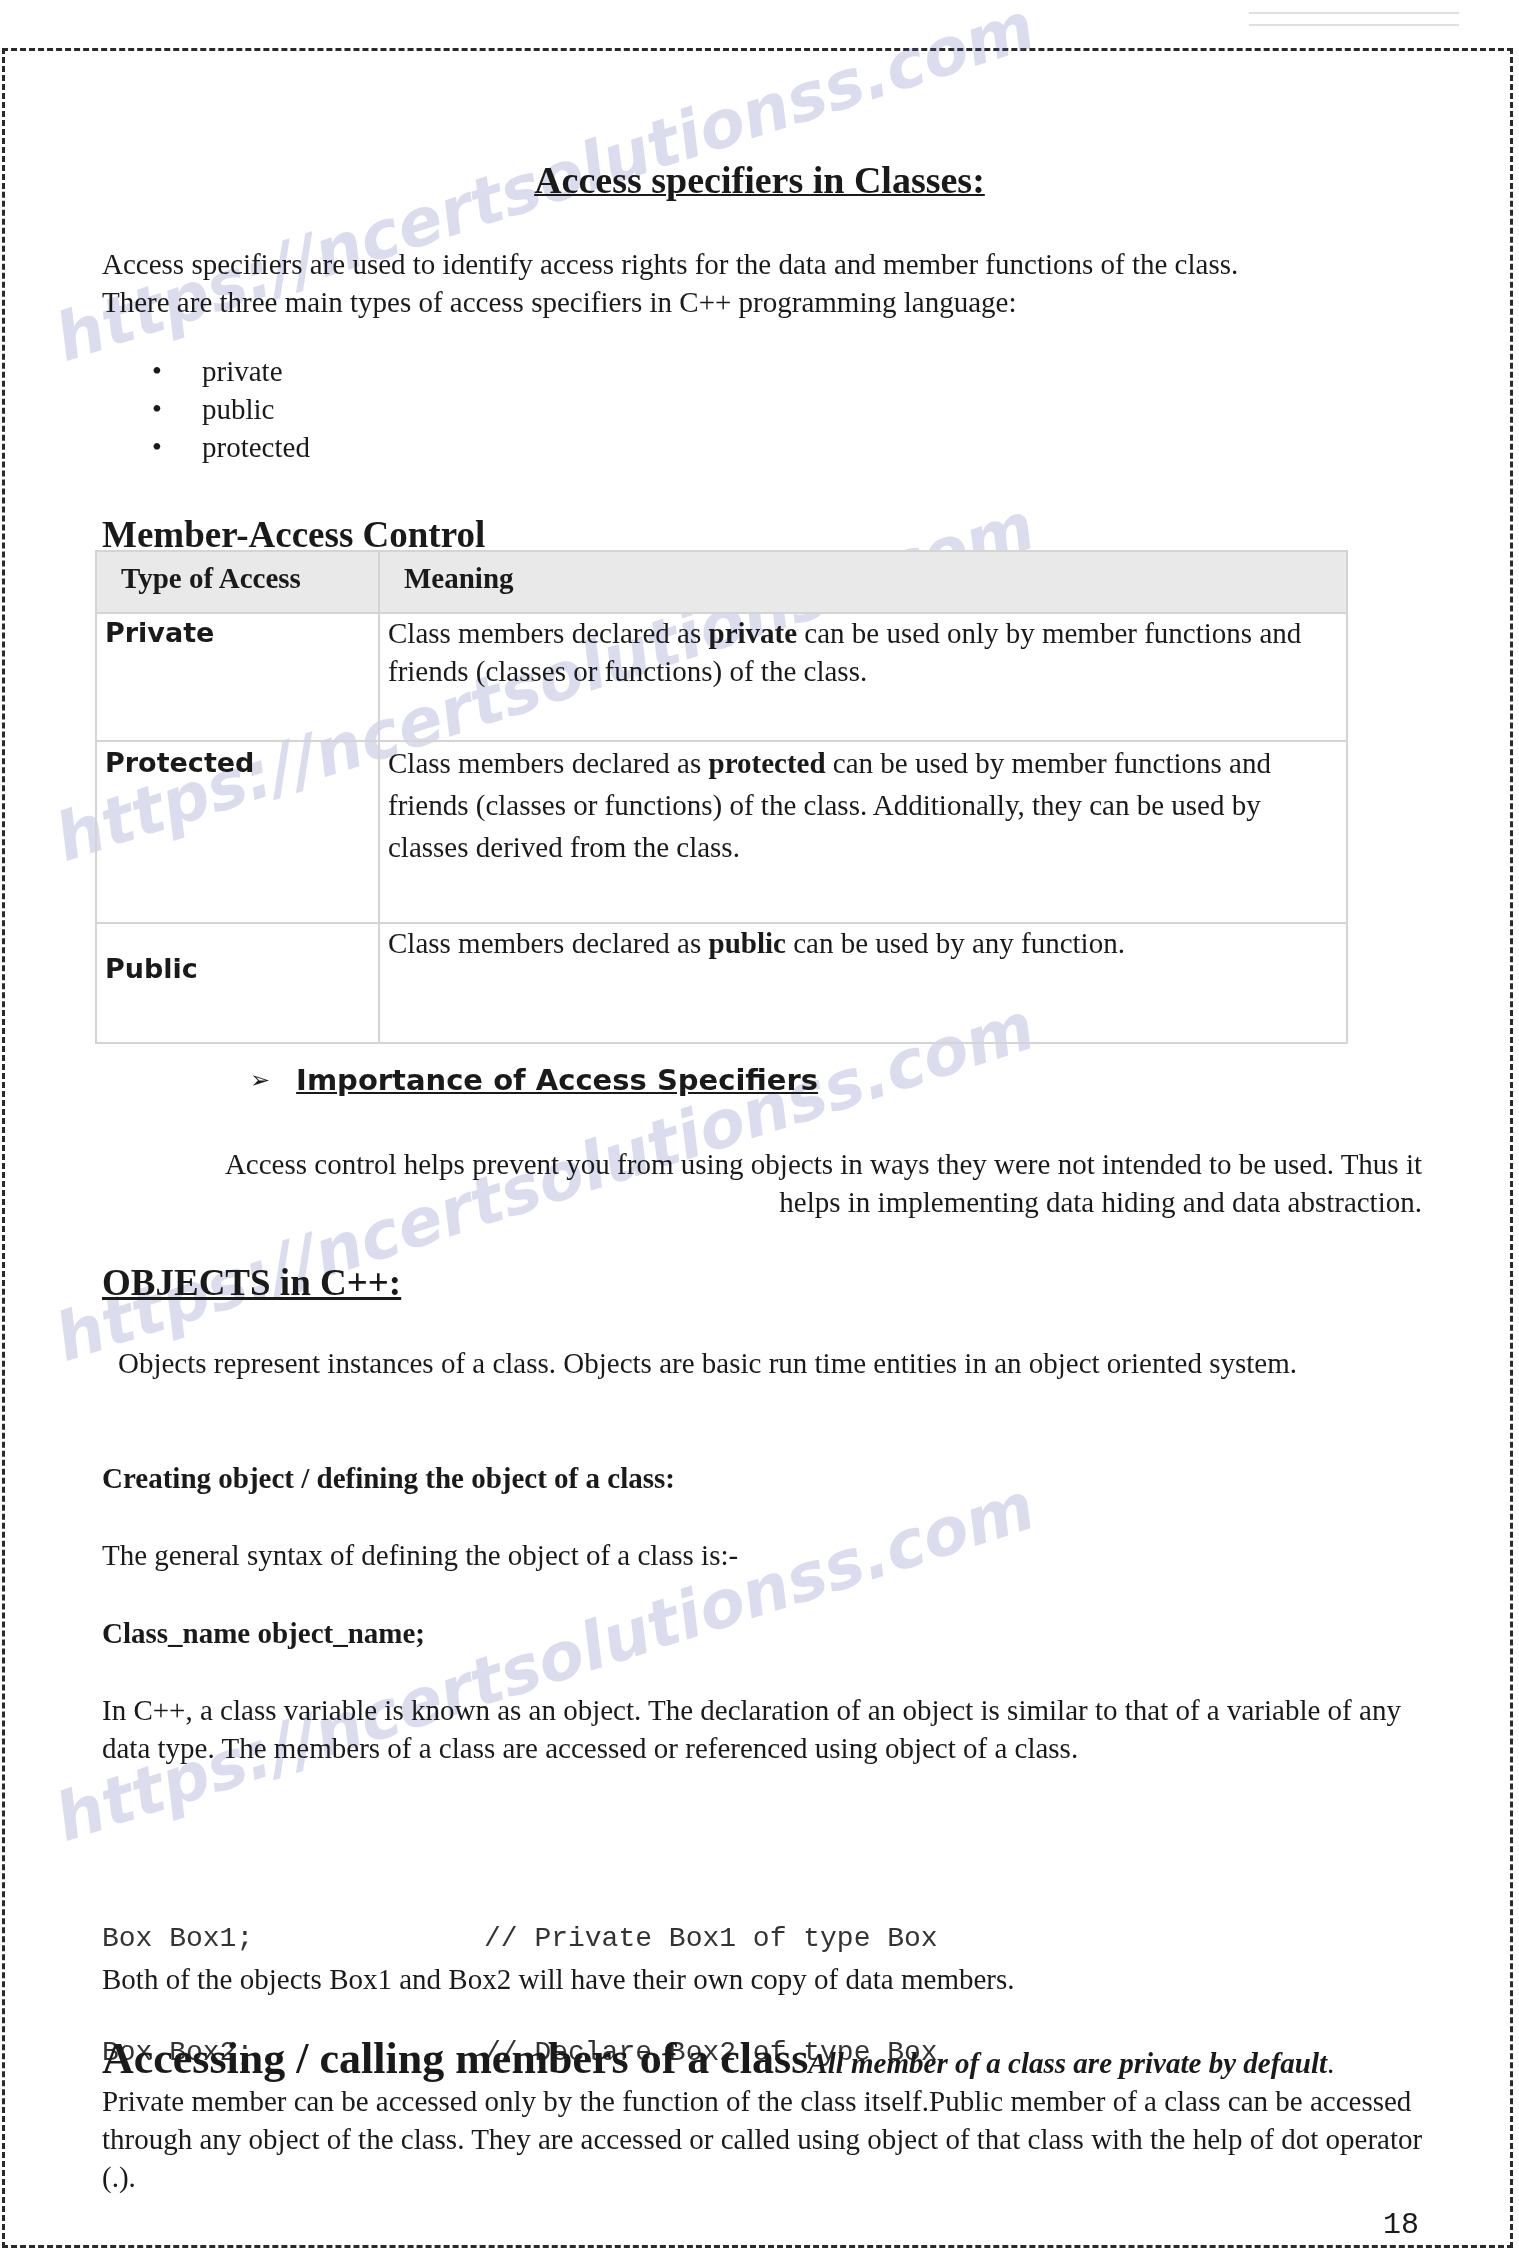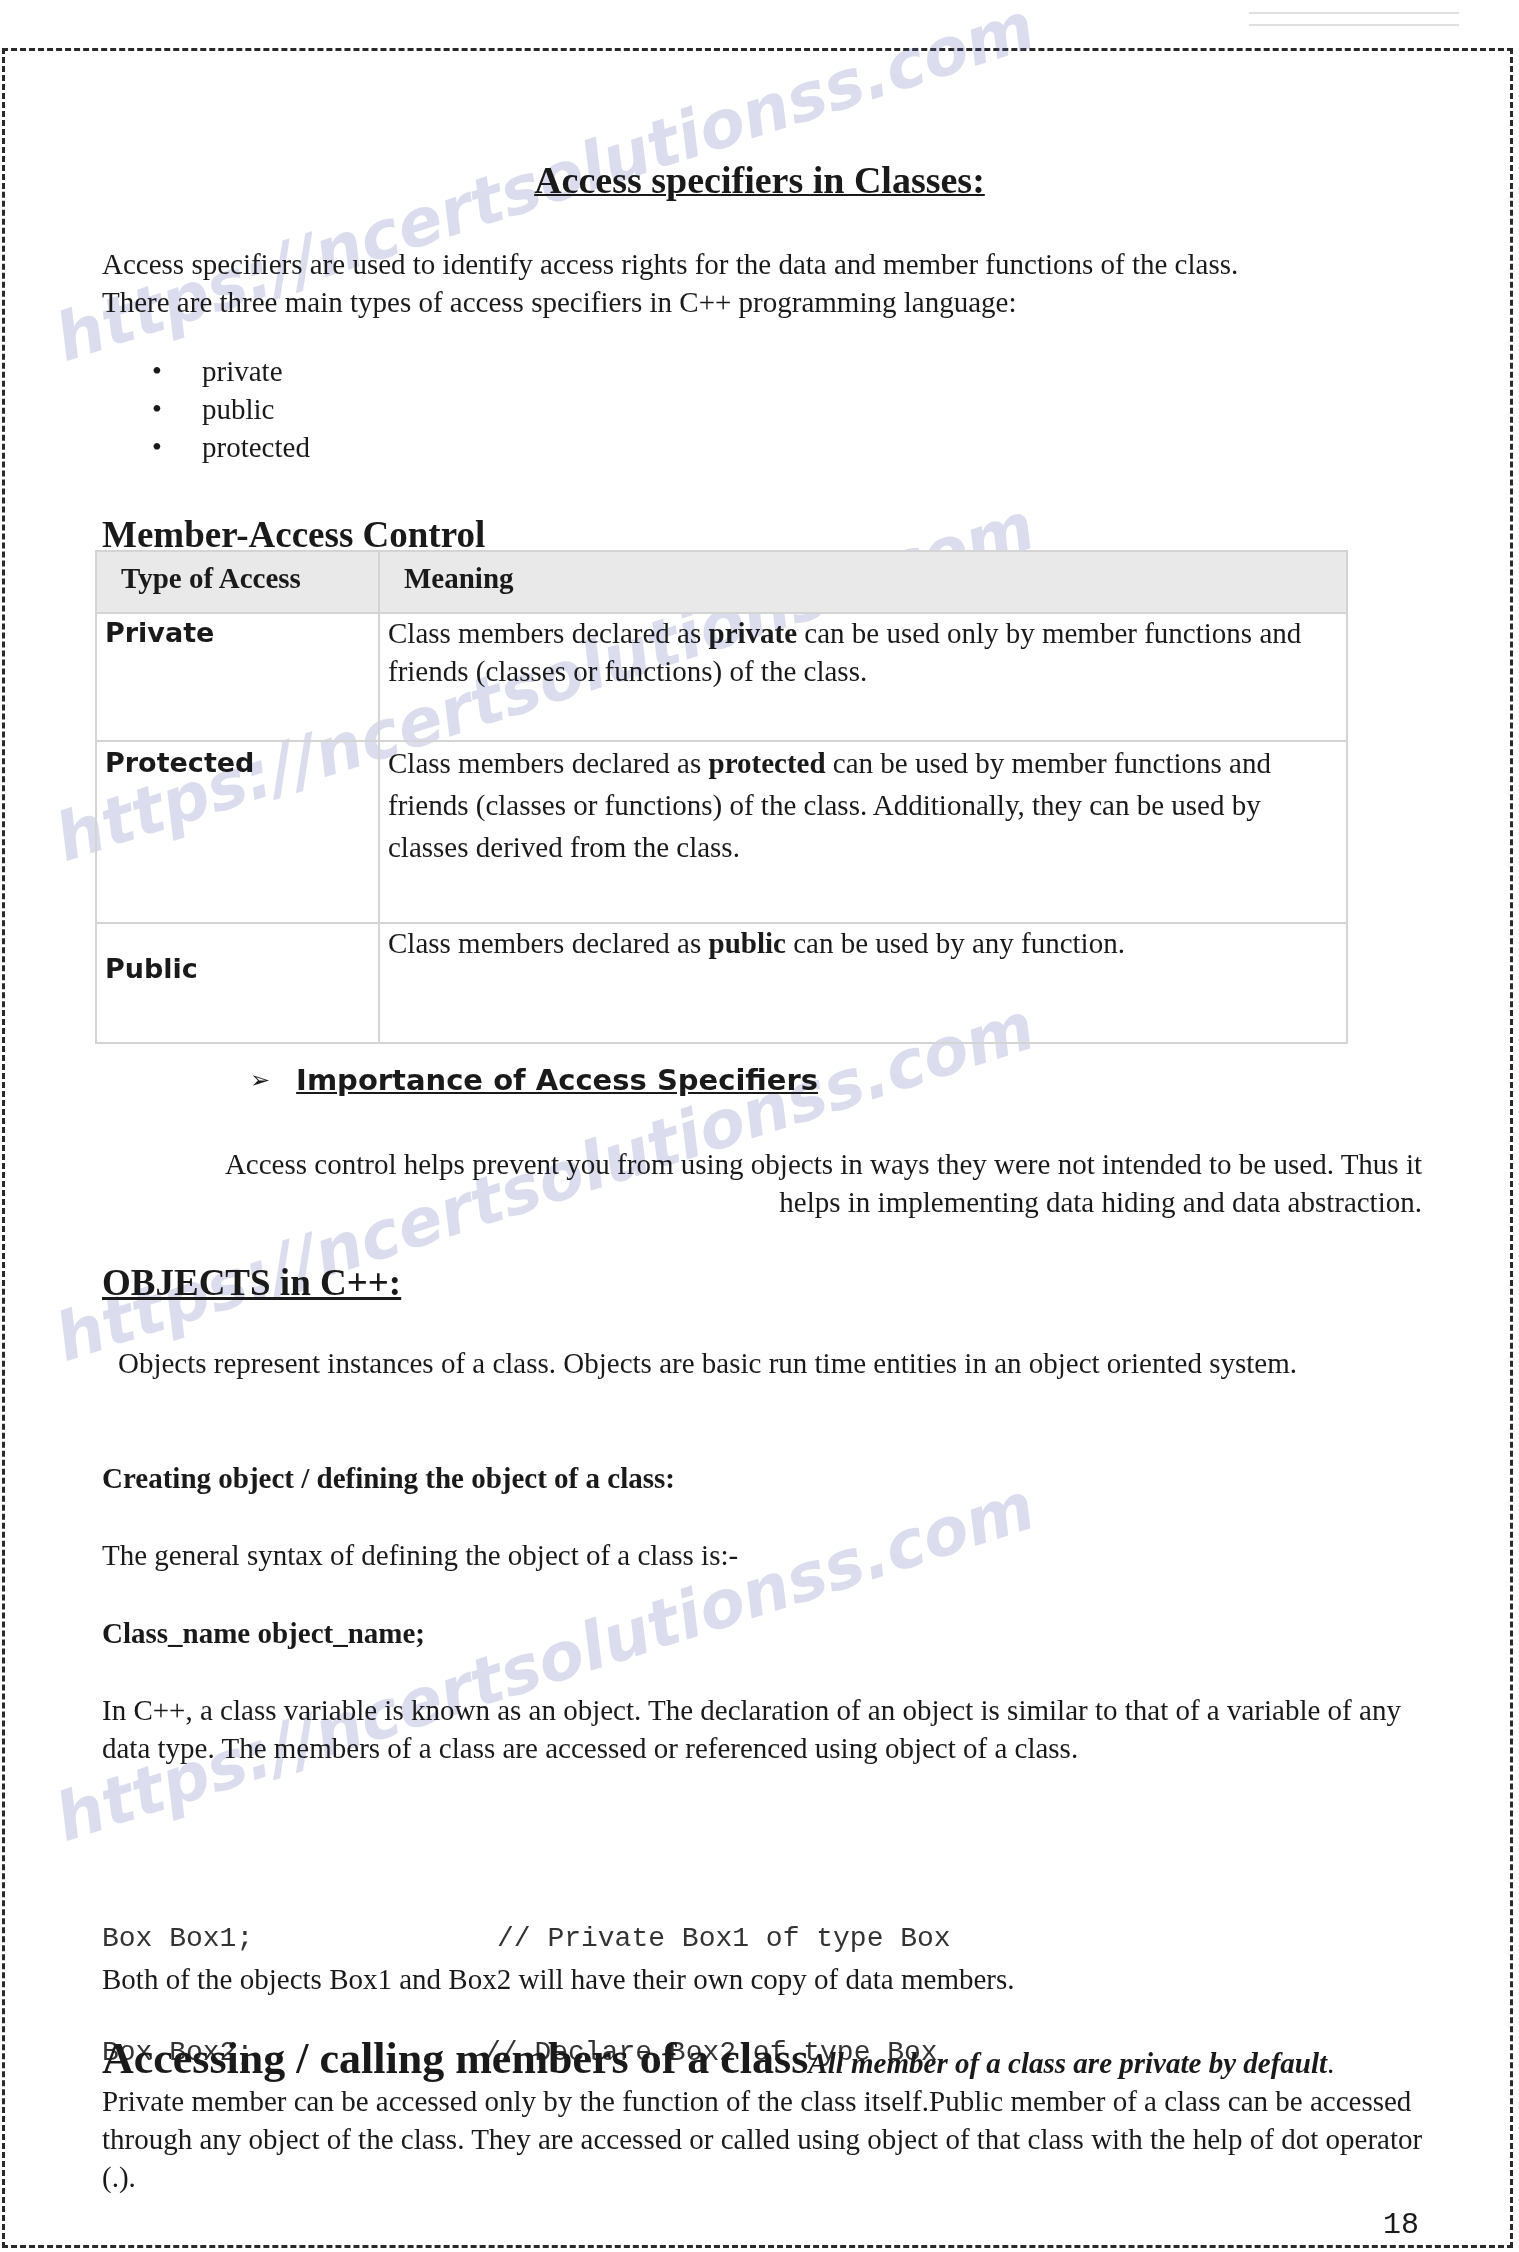--- a/index.html
+++ b/index.html
@@ -118,21 +118,21 @@
 
 <div class="abs para" style="left:102px; top:1451px; font-weight:bold;">Creating object / defining the object of a class:</div>
 
 <div class="abs para" style="left:102px; top:1528px;">The general syntax of defining the object of a class is:-</div>
 
 <div class="abs para" style="left:102px; top:1606px; font-weight:bold;">Class_name object_name;</div>
 
 <div class="abs para" style="left:102px; top:1683px; width:1330px;">In C++, a class variable is known as an object. The declaration of an object is similar to that of a variable of any data type. The members of a class are accessed or referenced using object of a class.</div>
 
 <div class="abs mono" style="left:102px; top:1836px;">
-  <div style="display:flex;gap:13px;"><span style="width:382px; display:inline-block;">Box Box1;</span><span>// Private Box1 of type Box</span></div>
+  <div style="display:flex;"><span style="width:382px; display:inline-block;">Box Box1;</span><span>// Private Box1 of type Box</span></div>
   <div style="display:flex;"><span style="width:382px; display:inline-block;">Box Box2;</span><span>// Declare Box2 of type Box</span></div>
 </div>
 
 <div class="abs para" style="left:102px; top:1952px;">Both of the objects Box1 and Box2 will have their own copy of data members.</div>
 
 <div class="abs para" style="left:102px; top:2032px; width:1335px;">
   <span style="font-size:44px; font-weight:bold; ">Accessing / calling members  of a class</span><i style="font-weight:bold;">All member of a class are private by default</i><span>.</span>
   <div>Private member can be accessed only by the function of the class itself.Public member of a class can be accessed through any object of the class. They are accessed or called using object of that class with the help of dot operator (.).</div>
 </div>
 

